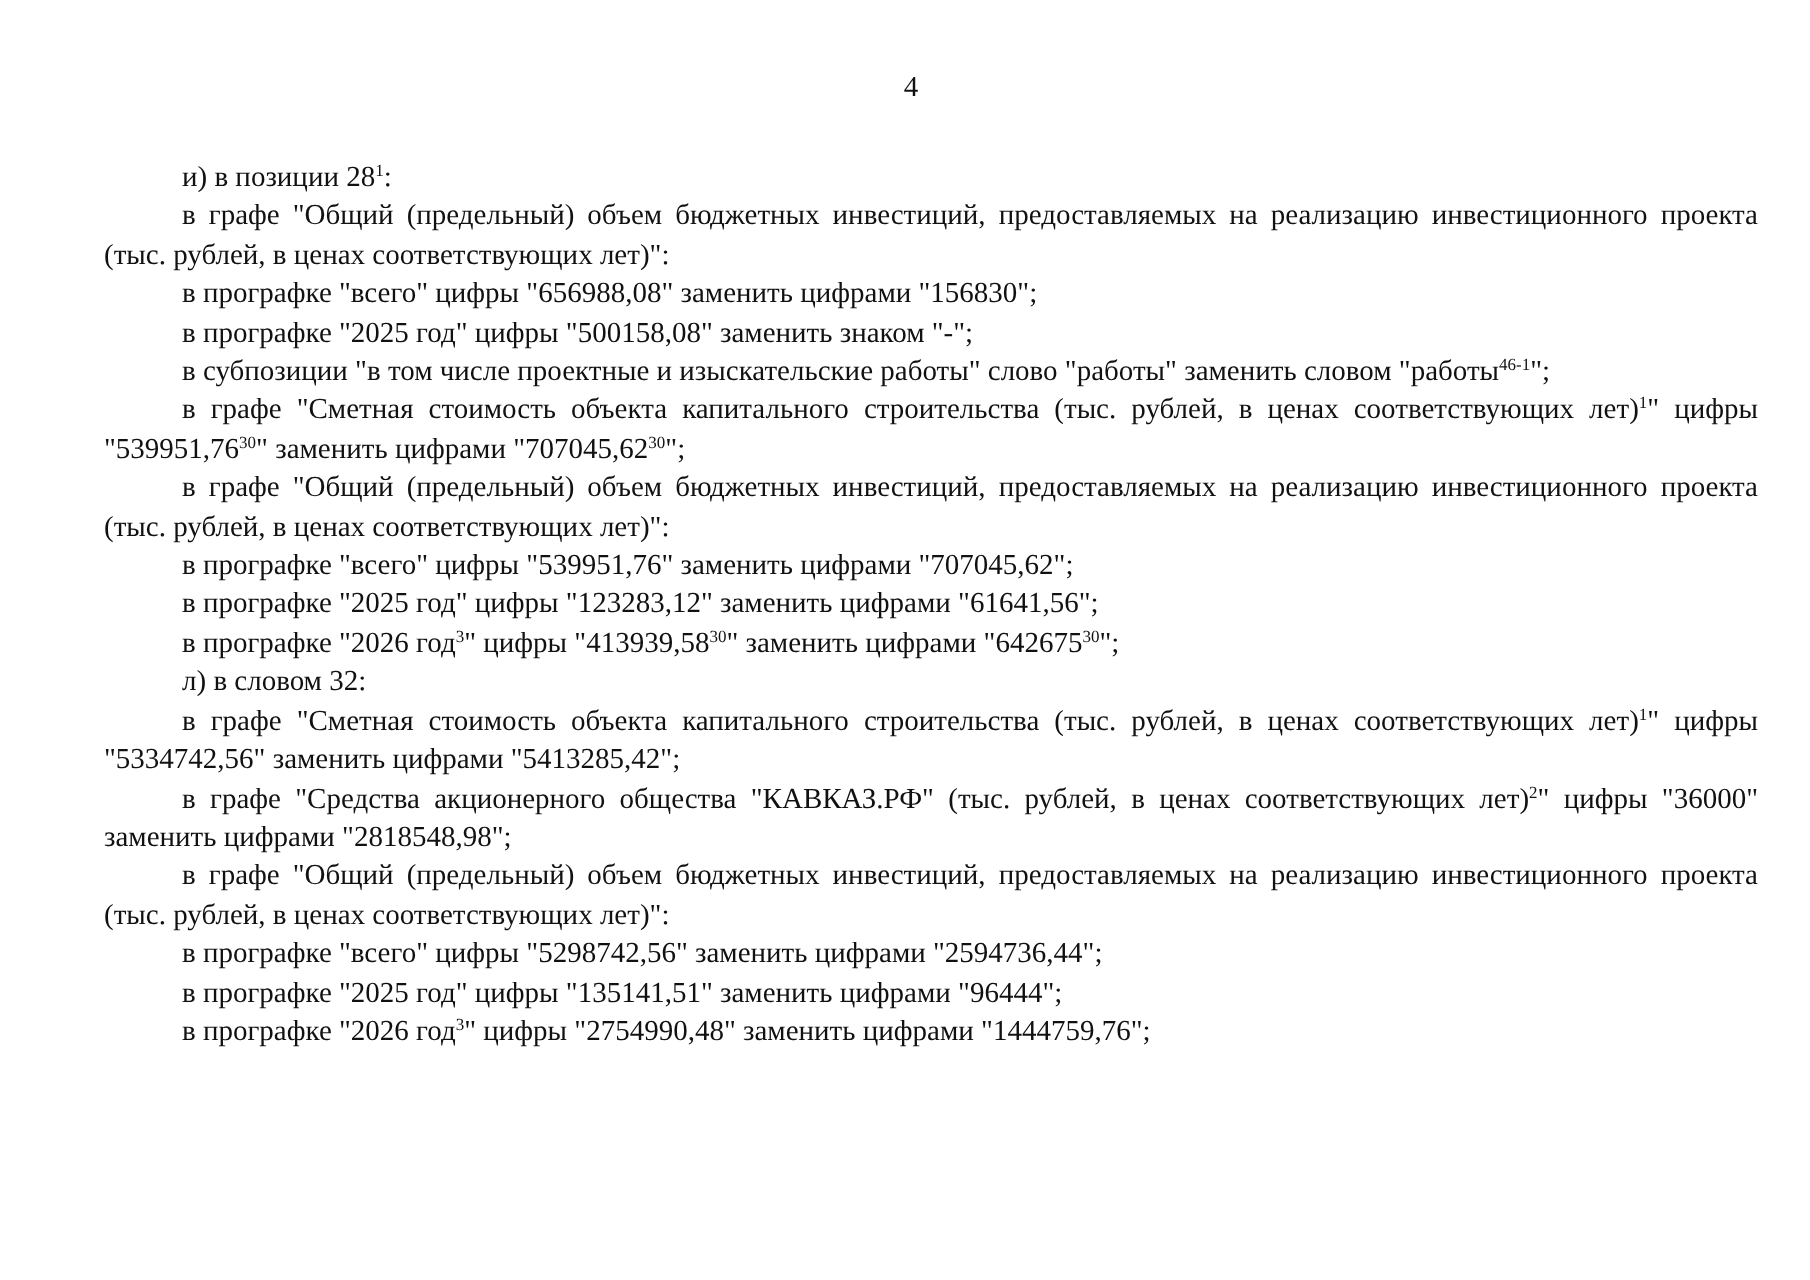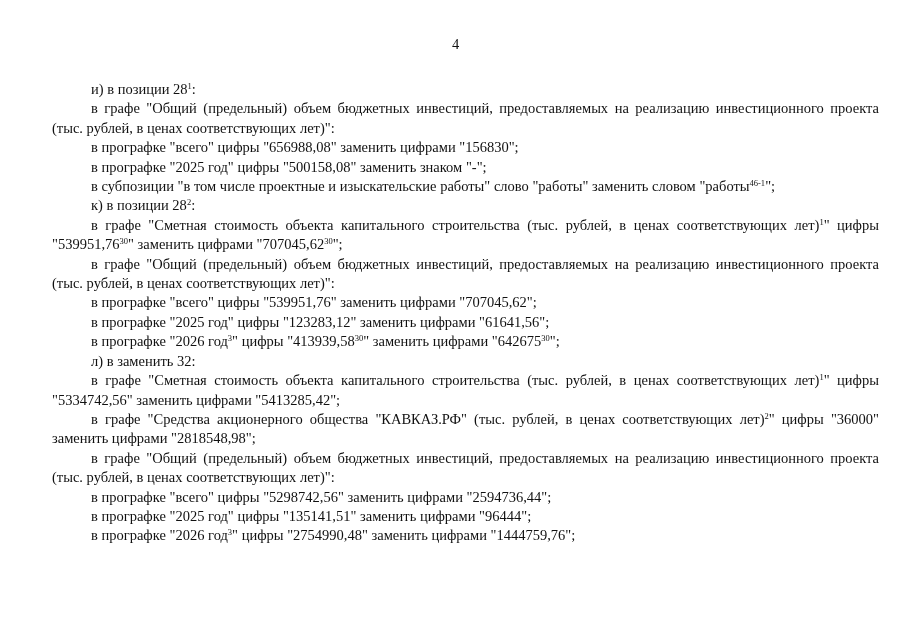--- a/index.html
+++ b/index.html
@@ -16,26 +16,25 @@
 <body>
 
 <div class="page-number">4</div>
 
 <div class="content">
   <p class="p"><span>и) в позиции 28</span><sup>1</sup><span>:</span></p>
   <p class="p last-left"><span>в графе "Общий (предельный) объем бюджетных инвестиций, предоставляемых на реализацию инвестиционного проекта (тыс. рублей, в ценах соответствующих лет)":</span></p>
   <p class="p"><span>в прографке "всего" цифры "656988,08" заменить цифрами "156830";</span></p>
   <p class="p"><span>в прографке "2025 год" цифры "500158,08" заменить знаком "-";</span></p>
   <p class="p"><span>в субпозиции "в том числе проектные и изыскательские работы" слово "работы" заменить словом "работы</span><sup>46-1</sup><span>";</span></p>
-  <p class="p"><span>к) в позиции 28</span><sup>2</sup><span>:</span></p>
   <p class="p last-left"><span>в графе "Сметная стоимость объекта капитального строительства (тыс. рублей, в ценах соответствующих лет)</span><sup>1</sup><span>" цифры "539951,76</span><sup>30</sup><span>" заменить цифрами "707045,62</span><sup>30</sup><span>";</span></p>
   <p class="p last-left"><span>в графе "Общий (предельный) объем бюджетных инвестиций, предоставляемых на реализацию инвестиционного проекта (тыс. рублей, в ценах соответствующих лет)":</span></p>
   <p class="p"><span>в прографке "всего" цифры "539951,76" заменить цифрами "707045,62";</span></p>
   <p class="p"><span>в прографке "2025 год" цифры "123283,12" заменить цифрами "61641,56";</span></p>
   <p class="p"><span>в прографке "2026 год</span><sup>3</sup><span>" цифры "413939,58</span><sup>30</sup><span>" заменить цифрами "642675</span><sup>30</sup><span>";</span></p>
-  <p class="p"><span>л) в заменить 32:</span></p>
+  <p class="p"><span>л) в словом 32:</span></p>
   <p class="p last-left"><span>в графе "Сметная стоимость объекта капитального строительства (тыс. рублей, в ценах соответствующих лет)</span><sup>1</sup><span>" цифры "5334742,56" заменить цифрами "5413285,42";</span></p>
   <p class="p last-left"><span>в графе "Средства акционерного общества "КАВКАЗ.РФ" (тыс. рублей, в ценах соответствующих лет)</span><sup>2</sup><span>" цифры "36000" заменить цифрами "2818548,98";</span></p>
   <p class="p last-left"><span>в графе "Общий (предельный) объем бюджетных инвестиций, предоставляемых на реализацию инвестиционного проекта (тыс. рублей, в ценах соответствующих лет)":</span></p>
   <p class="p"><span>в прографке "всего" цифры "5298742,56" заменить цифрами "2594736,44";</span></p>
   <p class="p"><span>в прографке "2025 год" цифры "135141,51" заменить цифрами "96444";</span></p>
   <p class="p"><span>в прографке "2026 год</span><sup>3</sup><span>" цифры "2754990,48" заменить цифрами "1444759,76";</span></p>
 </div>
 
 </body></html>

